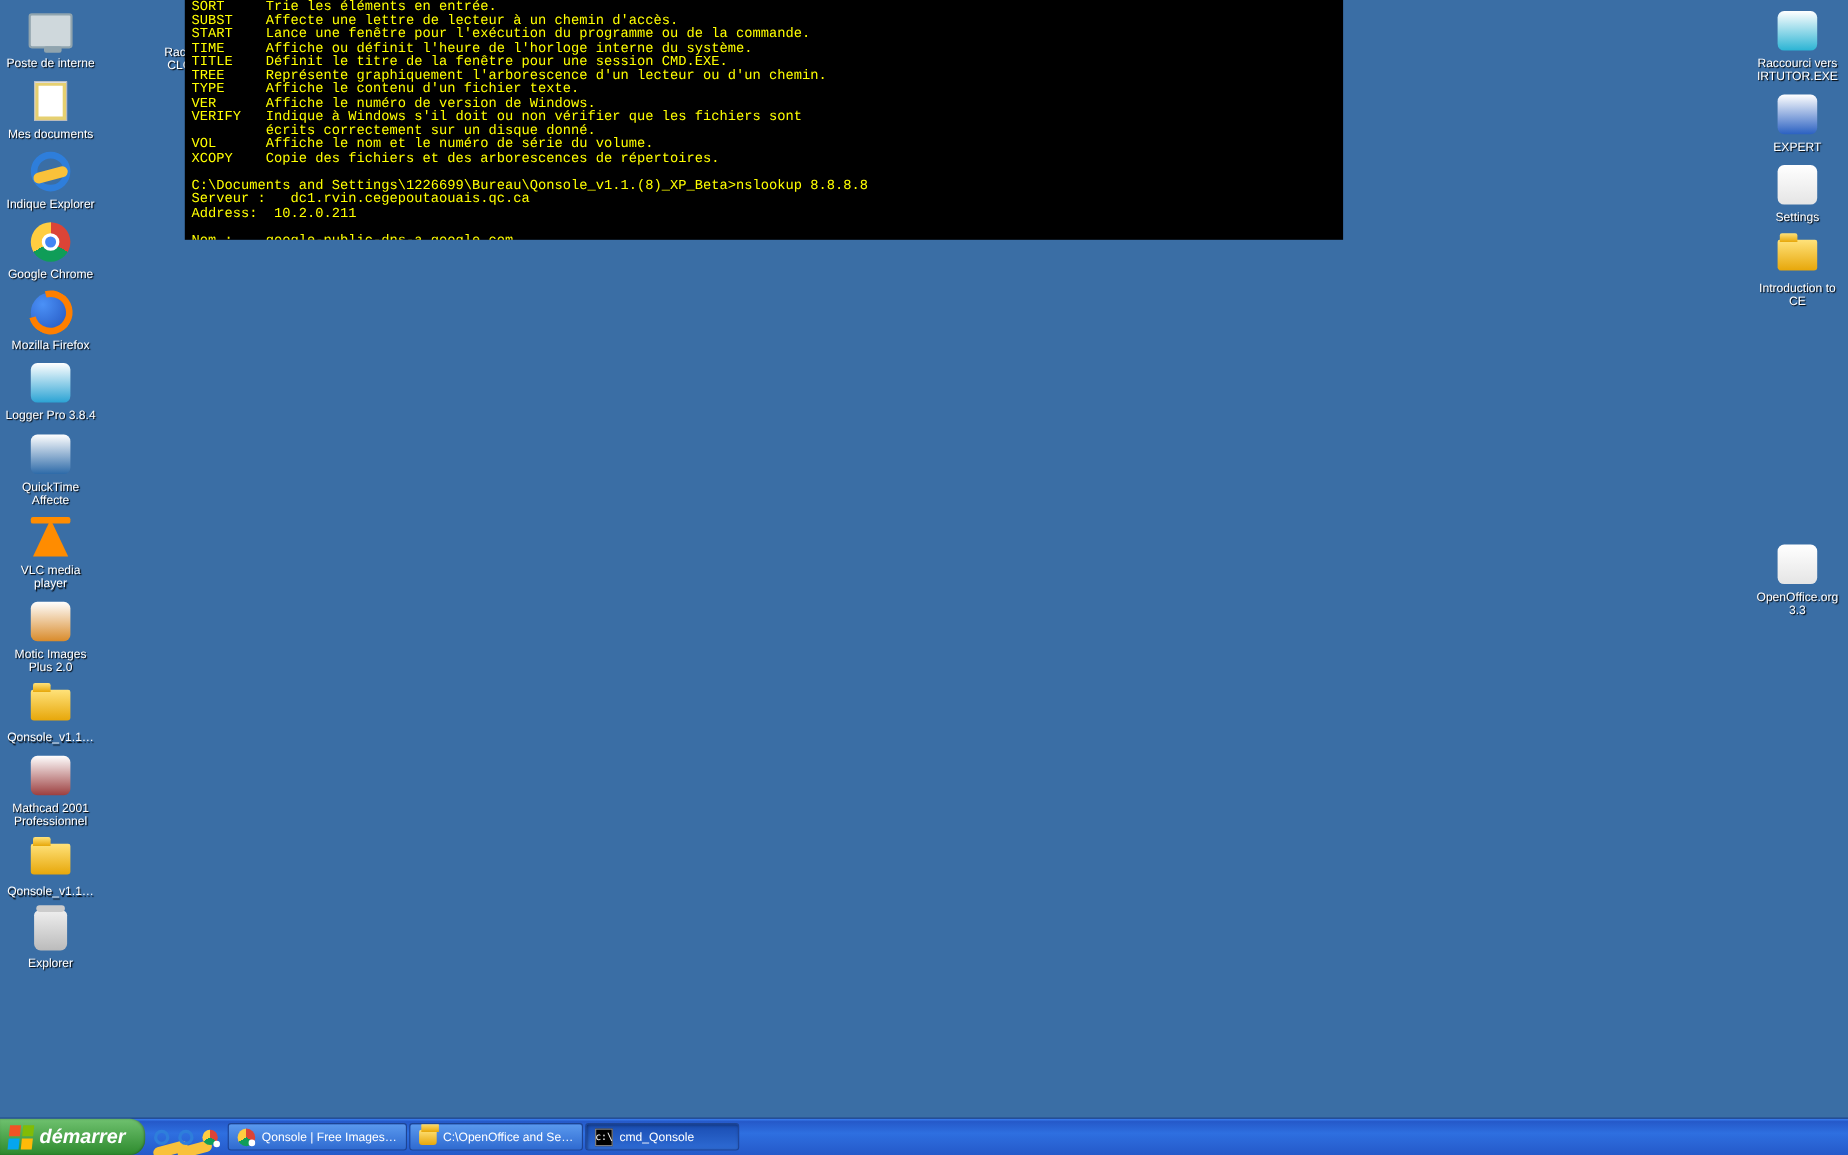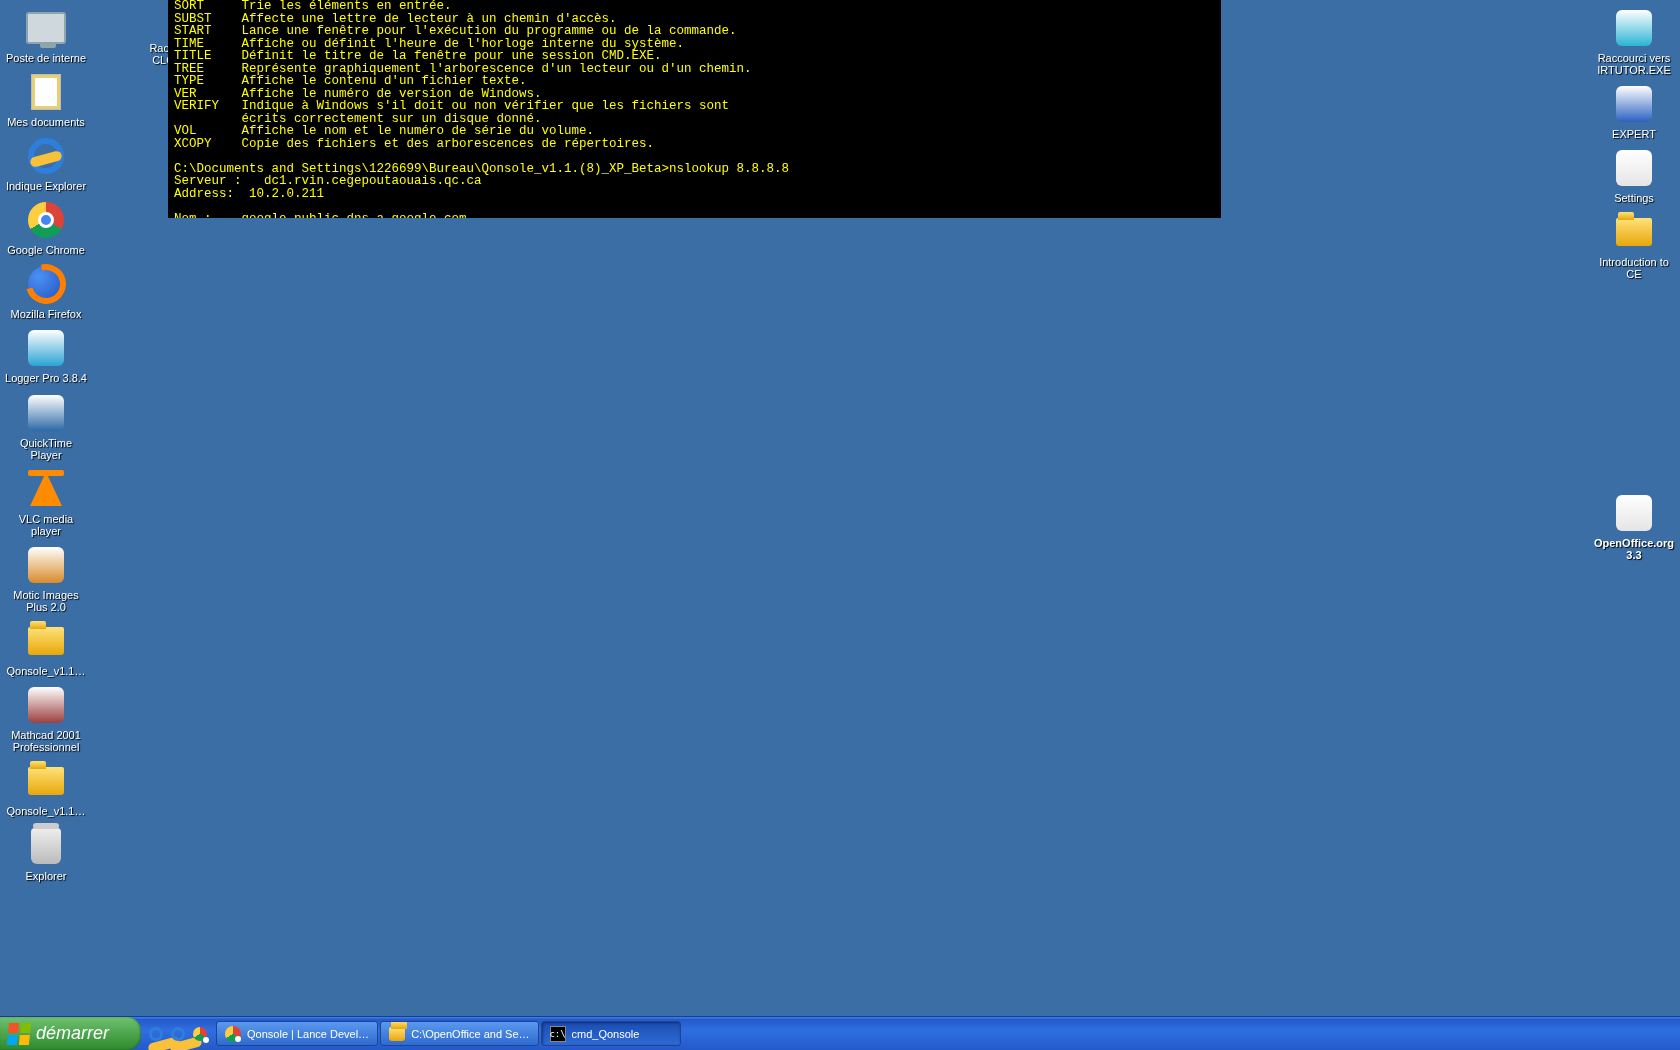--- a/index.html
+++ b/index.html
@@ -67,23 +67,23 @@
 
 .taskbar{
   position:absolute; left:0; right:0; bottom:0; height:34px;
   background:linear-gradient(#3c81f3 0%,#2559c9 8%,#2e6fe0 40%,#2559c9 100%);
   display:flex; align-items:stretch;
   border-top:1px solid #1a3f8a;
 }
 .start-btn{
   background:linear-gradient(#6fc16f,#2d8a2d);
   border-radius:0 14px 14px 0;
-  padding:0 32px 0 8px;
+  padding:0 18px 0 8px;
   display:flex;align-items:center;gap:6px;
-  font-style:italic;font-weight:normal;font-size:18px;color:#fff;
+  font-style:italic;font-weight:bold;font-size:18px;color:#fff;
   box-shadow:inset -1px 0 2px rgba(0,0,0,.3);
   cursor:pointer;
 }
 .flag{width:22px;height:22px;display:grid;grid-template-columns:1fr 1fr;grid-template-rows:1fr 1fr;gap:2px;transform:skewX(-6deg);}
 .flag span:nth-child(1){background:#f35325;}
 .flag span:nth-child(2){background:#81bc06;}
 .flag span:nth-child(3){background:#05a6f0;}
 .flag span:nth-child(4){background:#ffba08;}
 .quick{display:flex;align-items:center;padding:0 6px;gap:4px;}
 .qicon{width:18px;height:18px;border-radius:3px;display:flex;align-items:center;justify-content:center;cursor:pointer;}
@@ -146,21 +146,21 @@
       <div class="desktop-icon">
         <div class="glyph">
           <div class="app-sq" style="background:linear-gradient(#fff,#2ba3d4);"></div>
         </div>
         <div class="label">Logger Pro 3.8.4</div>
       </div>
       <div class="desktop-icon">
         <div class="glyph">
           <div class="app-sq" style="background:linear-gradient(#fff,#2d6aa8);"></div>
         </div>
-        <div class="label">QuickTime Player</div>
+        <div class="label">QuickTime Affecte</div>
       </div>
       <div class="desktop-icon">
         <div class="glyph">
           <div class="cone"></div>
         </div>
         <div class="label">VLC media player</div>
       </div>
       <div class="desktop-icon">
         <div class="glyph">
           <div class="app-sq" style="background:linear-gradient(#fff,#d98b2b);"></div>
@@ -211,21 +211,21 @@
           <div class="app-sq" style="background:linear-gradient(#fff,#e5e5e5);"></div>
         </div>
         <div class="label">Settings</div>
       </div>
       <div class="desktop-icon">
         <div class="glyph">
           <div class="folder"></div>
         </div>
         <div class="label">Introduction to CE</div>
       </div>
-      <div class="desktop-icon" style="margin-top: 210px; font-weight: bold;">
+      <div class="desktop-icon" style="margin-top: 210px;">
         <div class="glyph">
           <div class="app-sq" style="background:linear-gradient(#fff,#e5e5e5);"></div>
         </div>
         <div class="label">OpenOffice.org 3.3</div>
       </div>
     </div>
 
   <div class="partial-icon">
     <div class="glyph"></div>
     <div class="label">
@@ -255,21 +255,21 @@
     <div class="qicon">
         <div class="ie-e" style="width:14px;height:14px;border-width:3px;"></div>
       </div>
     <div class="qicon">
         <div class="chrome-c" style="width:14px;height:14px;"></div>
       </div>
   </div>
   <div id="tb-items" style="display:flex;">
       <div class="tb-item">
         <div class="ticon chrome-c" style="width:16px;height:16px;"></div>
-        <span>Qonsole | Lance Devel…</span>
+        <span>Qonsole | Free Images…</span>
       </div>
       <div class="tb-item">
         <div class="ticon folder" style="width:18px;height:14px;"></div>
         <span>C:\OpenOffice and Se…</span>
       </div>
       <div class="tb-item active">
         <div class="ticon" style="background:#000;border:1px solid #888;font-family:monospace;font-size:9px;color:#fff;display:flex;align-items:center;justify-content:center;">c:\</div>
         <span>cmd_Qonsole</span>
       </div>
     </div>

